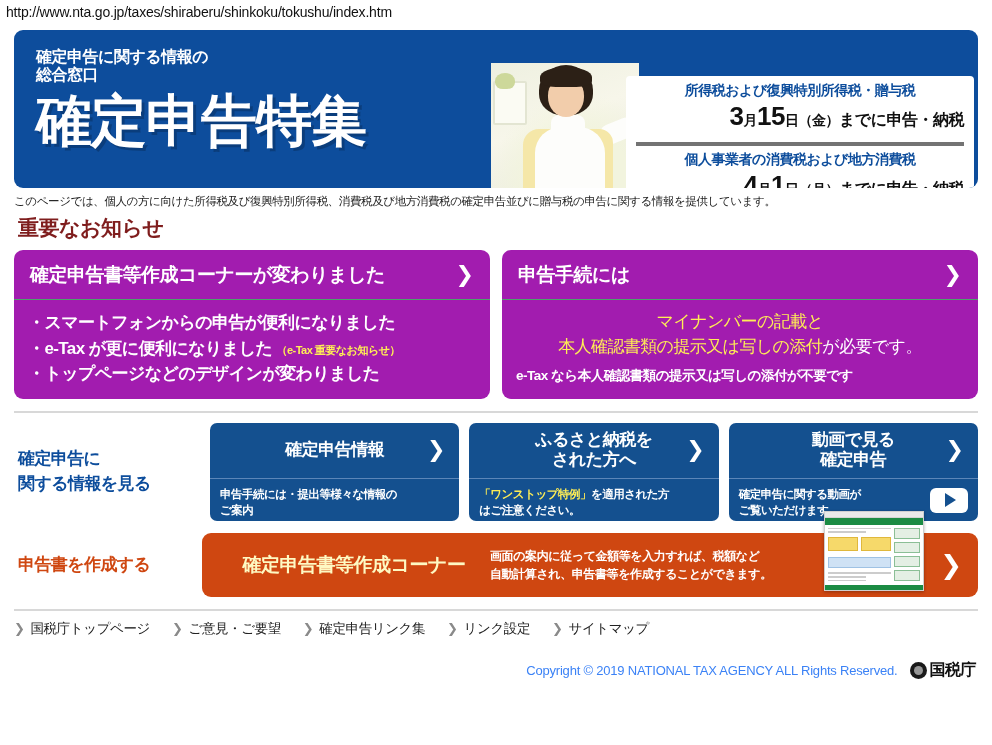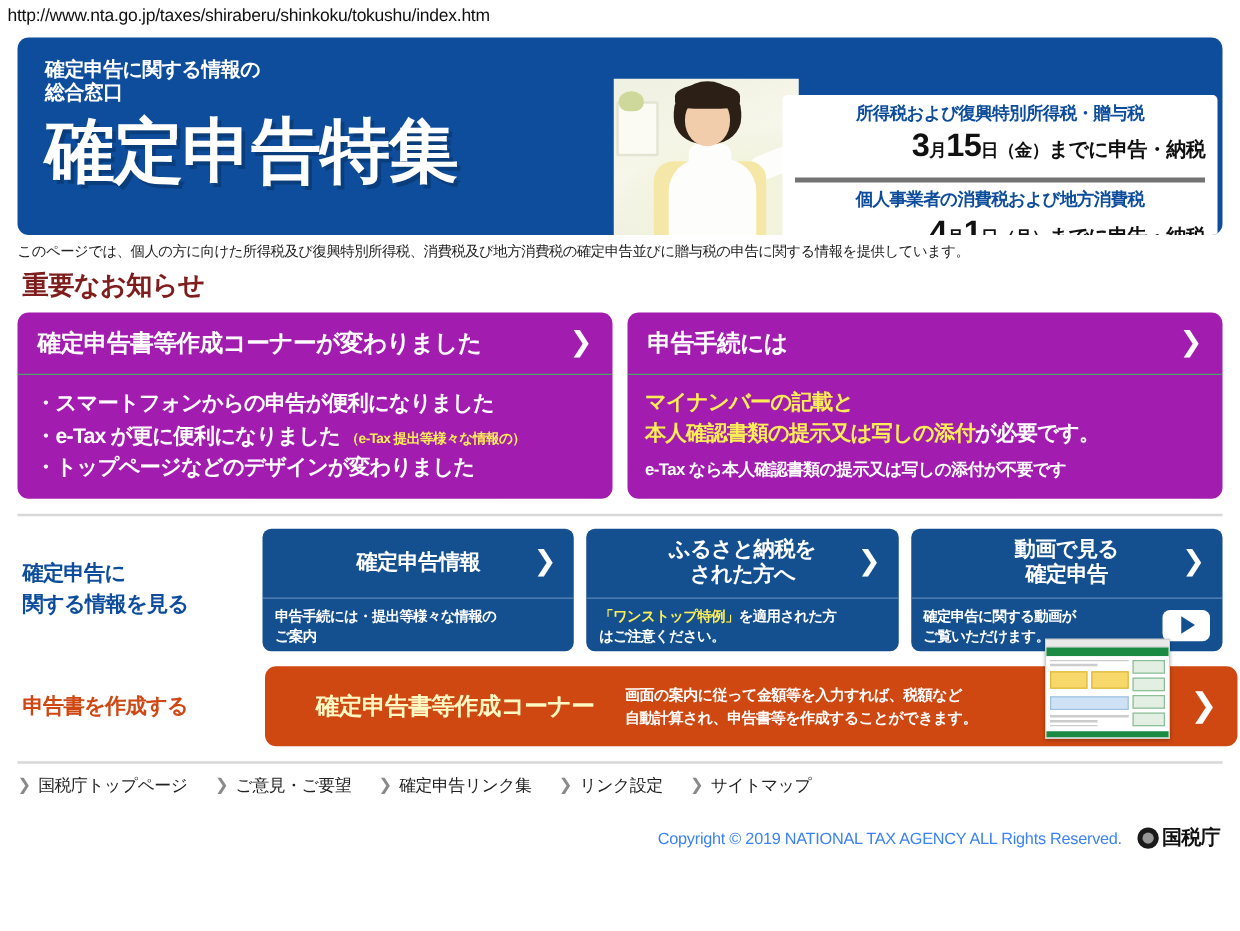--- a/index.html
+++ b/index.html
@@ -196,22 +196,22 @@
   }
   .panel-body { padding: 10px 14px 12px 14px; }
   .bullet {
     color: #fff; font-size: 17px; font-weight: bold;
     letter-spacing: -0.6px; line-height: 1.5; white-space: nowrap;
   }
   .bullet .note {
     color: #ffee55; font-size: 11px; font-weight: bold; letter-spacing: -0.5px;
   }
   .hl-yellow {
-    color: #ffee55; font-size: 17px; font-weight: bold;
-    letter-spacing: -0.6px; line-height: 1.45; white-space: nowrap;
+    color: #ffee55; font-size: 17px; font-weight: normal;
+    letter-spacing: -0.6px; line-height: 1.45; white-space: nowrap; text-align: center;
   }
   .hl-yellow .white { color: #ffffff; }
   .panel-foot {
     color: #ffffff; font-size: 13.5px; font-weight: bold;
     letter-spacing: -0.5px; margin-top: 8px; white-space: nowrap;
   }
 
   .divider {
     margin: 12px 14px 0 14px;
     height: 2px; background: #d8d8d8;
@@ -270,22 +270,22 @@
     width: 0; height: 0;
     border-left: 11px solid #14508f;
     border-top: 7px solid transparent;
     border-bottom: 7px solid transparent;
     margin-left: 3px;
   }
 
   
   .orange-row {
     display: flex; align-items: center;
-    margin: 12px 2px 0 14px;
-    gap: 12px;
+    margin: 12px 14px 0 14px;
+    gap: 2px;
   }
   .row-label-orange {
     width: 186px;
     color: #cf4711;
     font-size: 17px; font-weight: bold;
     letter-spacing: -0.6px;
     padding-left: 4px;
   }
   .orange-banner {
     flex: 1;
@@ -428,21 +428,21 @@
       <div class="panel-head">
         <span class="panel-head-text">確定申告書等作成コーナーが変わりました</span>
         <span class="chev">❯</span>
       </div>
       <div class="panel-body">
         <div class="bullet">
           <span>・スマートフォンからの申告が便利になりました</span>
         </div>
         <div class="bullet">
           <span>・e-Tax が更に便利になりました</span>
-          <span class="note">（e-Tax 提出等様々な情報の）</span>
+          <span class="note">（e-Tax 重要なお知らせ）</span>
         </div>
         <div class="bullet">
           <span>・トップページなどのデザインが変わりました</span>
         </div>
       </div>
     </div>
 
     <div class="panel">
       <div class="panel-head">
         <span class="panel-head-text">申告手続には</span>

